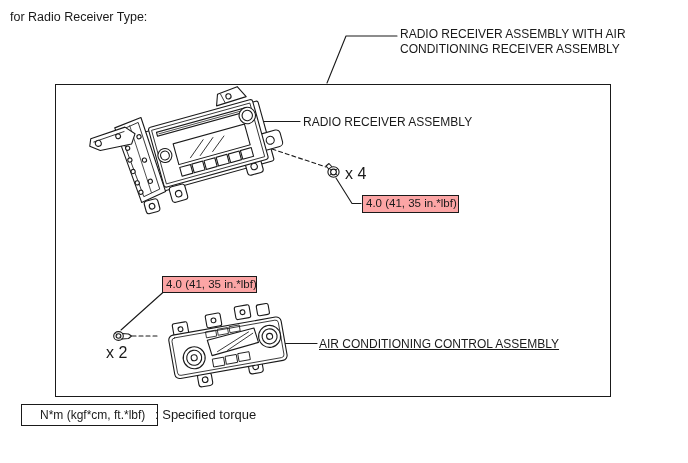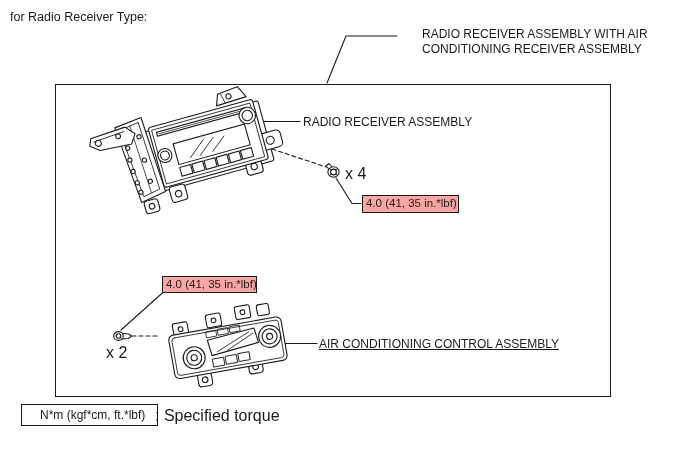--- a/index.html
+++ b/index.html
@@ -8,37 +8,37 @@
     font-family:"Liberation Sans",sans-serif;color:#1a1a1a;overflow:hidden;
   }
   .abs{position:absolute;}
   #heading{left:10px;top:10px;font-size:12.5px;}
   #main-box{
     left:55px;top:84px;width:554px;height:311px;
     border:1.5px solid #1a1a1a;background:transparent;
   }
   #svg-layer{left:0;top:0;width:688px;height:463px;pointer-events:none;}
   .callout{font-size:12px;line-height:15px;white-space:nowrap;}
-  #combo-label{left:422px;top:27px;}
+  #combo-label{left:400px;top:27px;}
   #radio-label{left:303px;top:115px;}
   #ac-label{left:319px;top:337px;text-decoration:underline;}
   .count-label{font-size:16px;white-space:nowrap;}
   #count-4{left:345px;top:165px;}
   #count-2{left:106px;top:344px;}
   .torque-box{
     border:1.2px solid #1a1a1a;font-size:11.5px;line-height:15px;
     padding:0 0 0 3px;white-space:nowrap;background:#fca5a5;
   }
   #torque-box-1{left:362px;top:195px;width:92px;height:16px;}
   #torque-box-2{left:162px;top:276px;width:90px;height:15px;}
   #legend-box{
     left:21px;top:404px;width:117px;height:20px;border:1.4px solid #1a1a1a;
     font-size:12px;line-height:20px;padding-left:18px;white-space:nowrap;background:#fff;
   }
-  #legend-meaning{left:155px;top:407px;font-size:16px;white-space:nowrap;}
+  #legend-meaning{left:155px;top:407px;font-size:13px;white-space:nowrap;}
 </style>
 </head>
 <body>
 
 <div id="stage">
 
   <div id="heading" class="abs">for Radio Receiver Type:</div>
 
   <div id="main-box" class="abs"></div>
 

